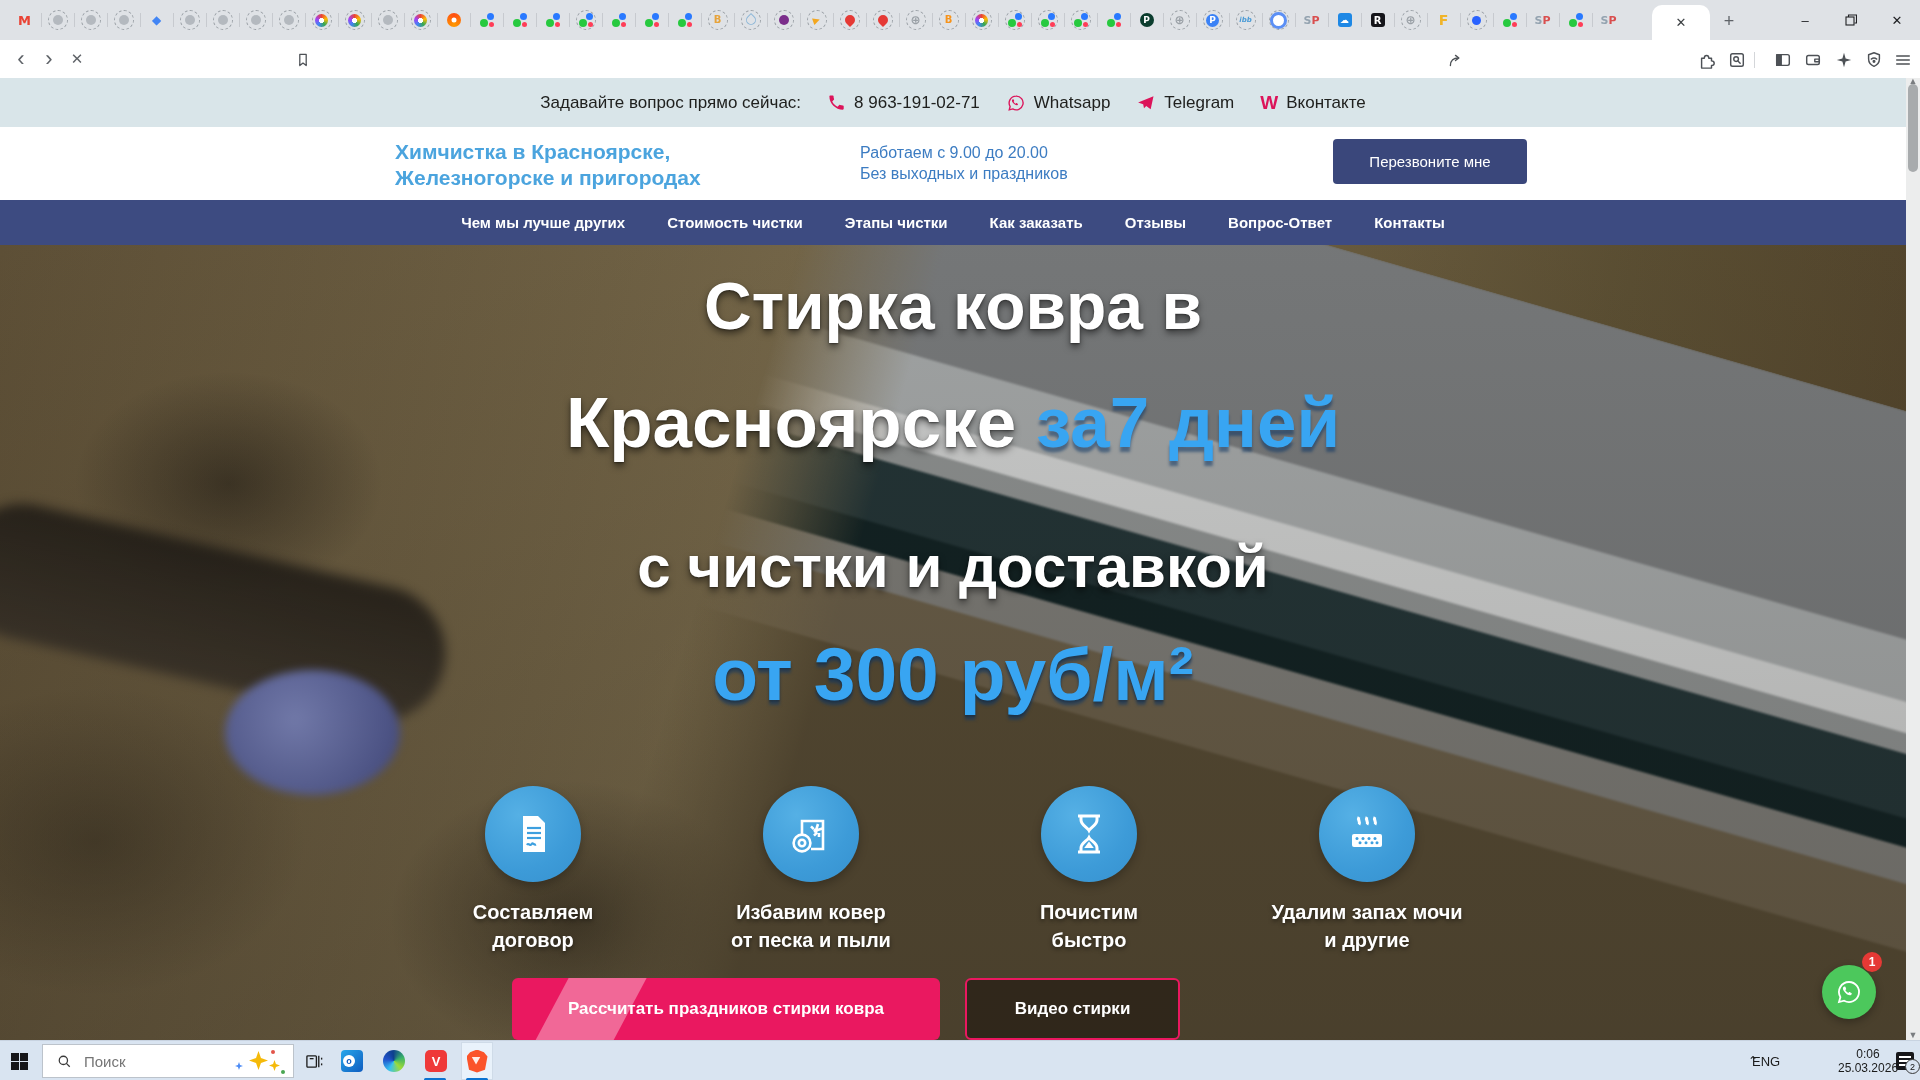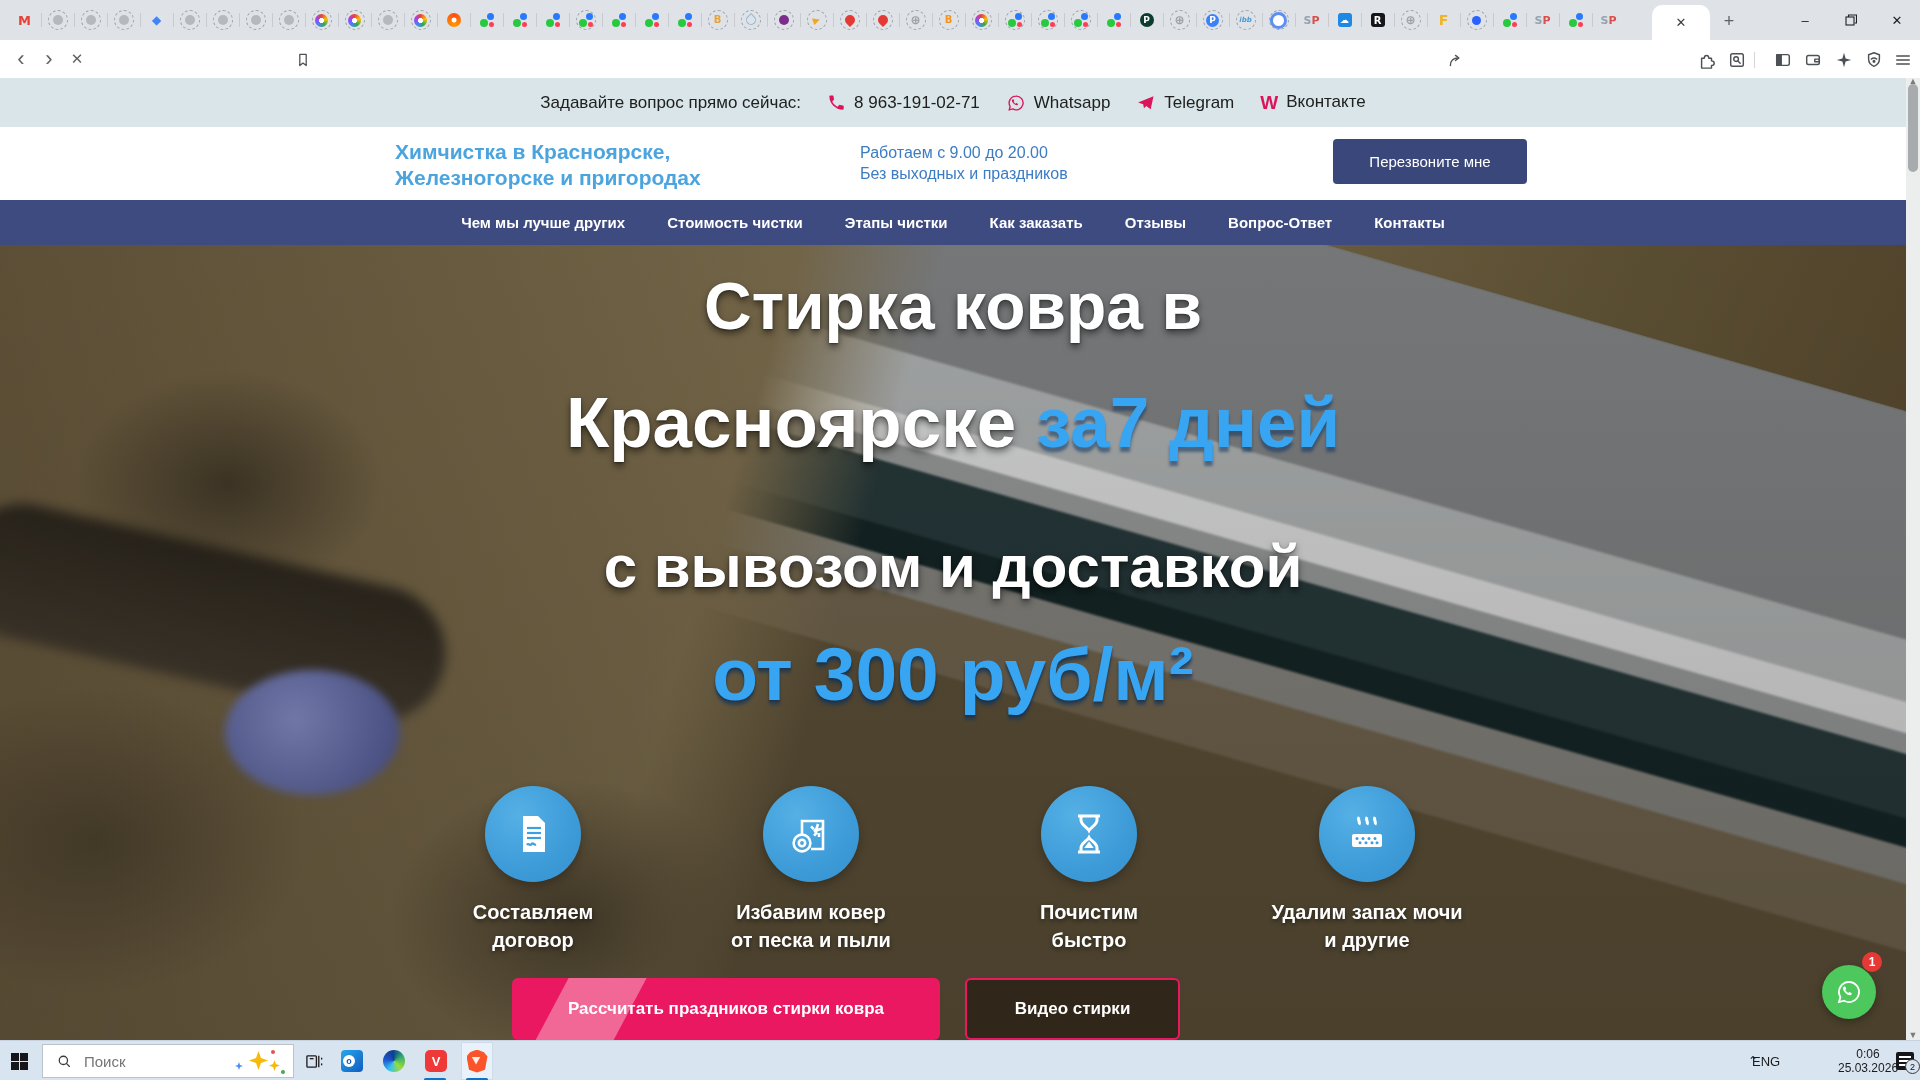--- a/index.html
+++ b/index.html
@@ -46,21 +46,21 @@
     clip-path:polygon(50% 0,83% 12%,100% 30%,88% 88%,50% 100%,12% 88%,0 30%,17% 12%);}
   .bravelion::after{content:"";position:absolute;left:5px;top:7px;width:9px;height:8px;background:#fff;
     clip-path:polygon(0 0,100% 0,50% 100%);opacity:.9;}
   .badge-dark{position:absolute;width:13px;height:13px;border-radius:50%;background:#5f6368;color:#fff;
     font-size:8px;display:flex;align-items:center;justify-content:center;font-weight:bold;}
   .vsep{position:absolute;top:12px;width:1px;height:16px;background:#d4d6d9;}
 
   
   .contactbar{position:absolute;left:0;top:78px;width:1906px;height:49px;background:#d9e5e9;
     display:flex;align-items:center;justify-content:center;gap:26px;font-size:17px;color:#20211f;}
-  .cgroup{display:flex;align-items:flex-start;gap:8px;cursor:pointer;}
+  .cgroup{display:flex;align-items:center;gap:8px;cursor:pointer;}
   .cgroup svg{display:block;}
   .pink{color:#dc145a;}
   .header{position:absolute;left:0;top:127px;width:1906px;height:73px;background:#fff;}
   .logo{position:absolute;left:395px;top:12px;font-size:21px;font-weight:bold;color:#4ba4de;line-height:26px;cursor:pointer;}
   .hours{position:absolute;left:860px;top:15px;font-size:16px;color:#3c7cc2;line-height:21px;}
   .callback{position:absolute;left:1333px;top:12px;width:194px;height:45px;background:#3a477b;border:none;border-radius:4px;
     color:#fff;font-size:15px;font-family:inherit;cursor:pointer;}
   .mainnav{position:absolute;left:0;top:200px;width:1906px;height:45px;background:#3d4b81;
     display:flex;align-items:center;justify-content:center;gap:42px;}
   .mainnav a{color:#fff;font-size:15px;font-weight:600;text-decoration:none;cursor:pointer;white-space:nowrap;}
@@ -514,21 +514,21 @@
 </div>
 
 <div class="hero">
   <div class="machine"></div>
   <div class="arm"></div>
   <div class="glove"></div>
   <div class="heroshade"></div>
 
   <div class="hline h1a">Стирка ковра в</div>
   <div class="hline h1b"><span>Красноярске </span><span class="hl-blue">за7 дней</span></div>
-  <div class="hline h2">с вывозом и доставкой</div>
+  <div class="hline h2">с чистки и доставкой</div>
   <div class="hline hprice">от 300 руб/м²</div>
 
   <div class="feature" style="left:403px;top:541px;">
     <div class="fcircle">
       <svg width="48" height="48" viewBox="0 0 24 24">
           <path d="M7 3h7.5L18 6.5V21H7z" fill="#fff"></path>
           <g stroke="#3d9fdf" stroke-width="1.1" fill="none">
             <line x1="9" y1="9" x2="16" y2="9"></line>
             <line x1="9" y1="11.5" x2="16" y2="11.5"></line>
             <line x1="9" y1="14" x2="16" y2="14"></line>

